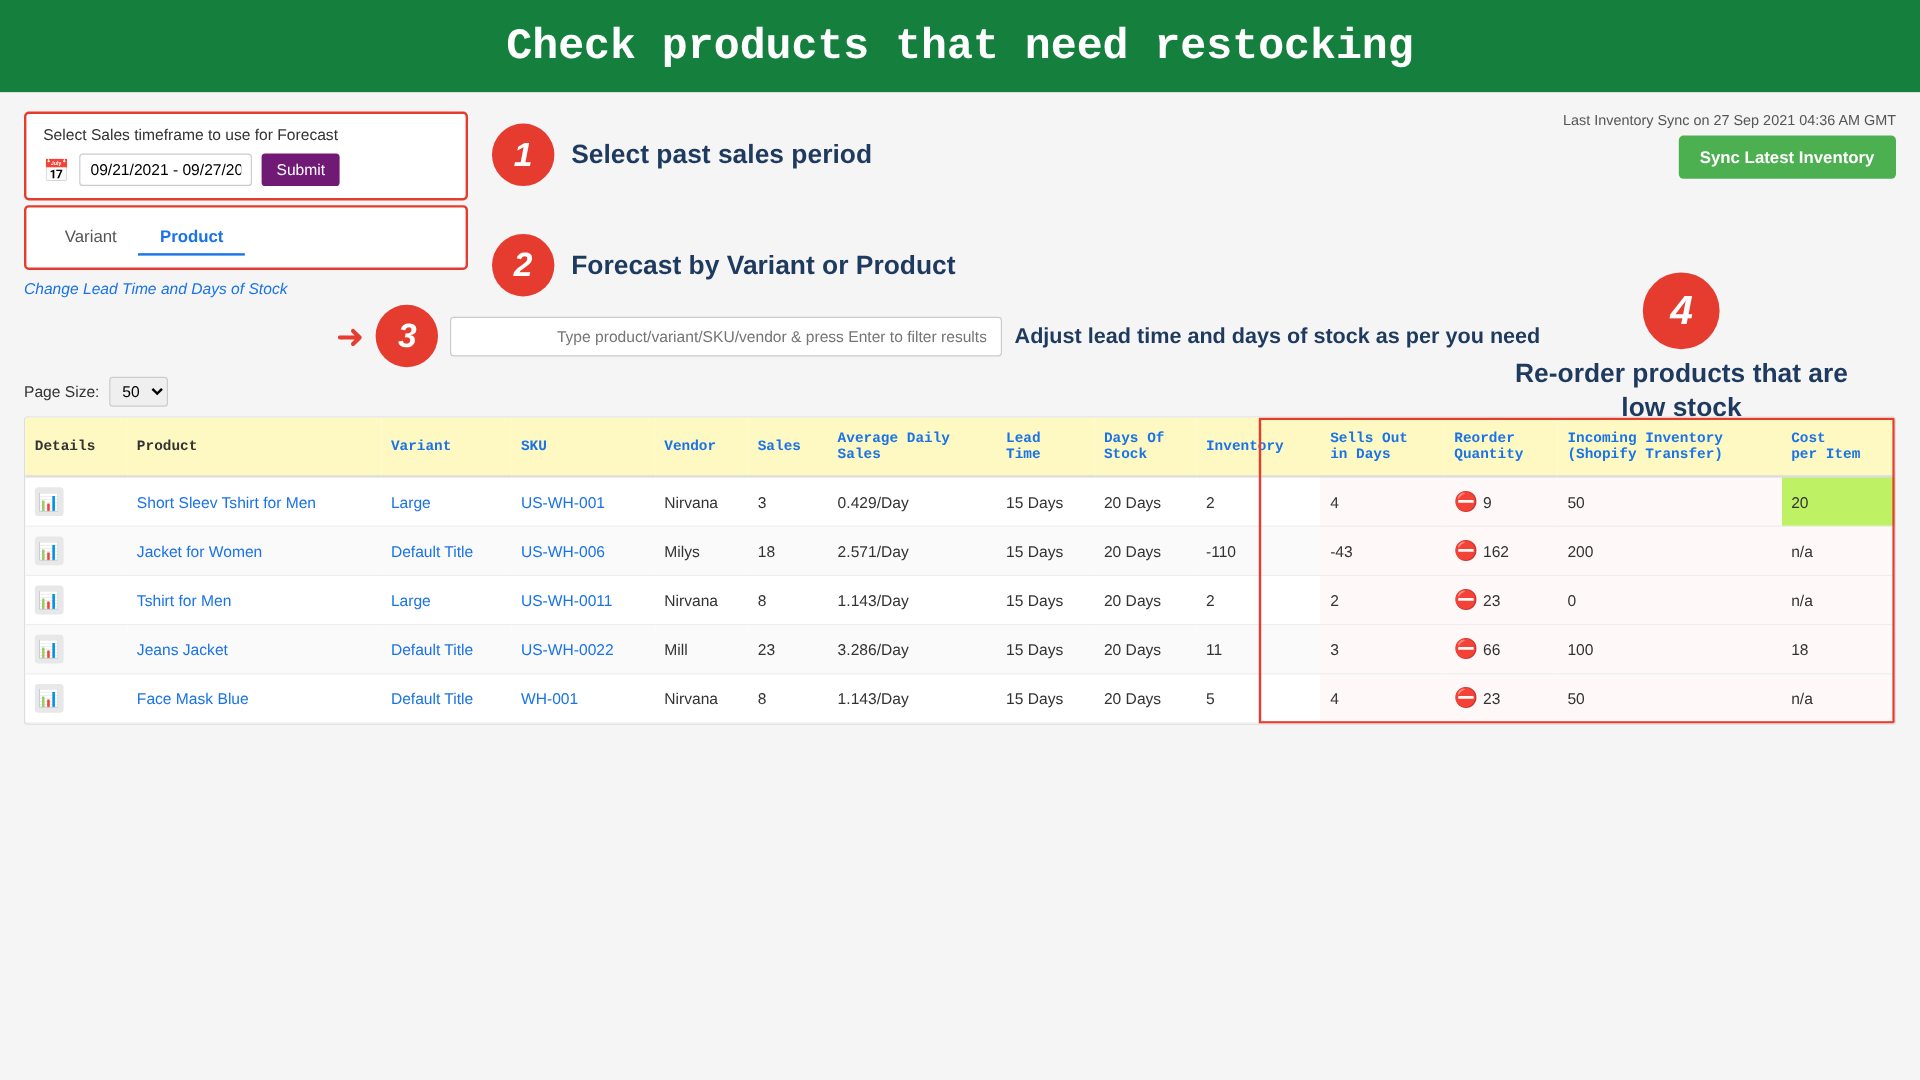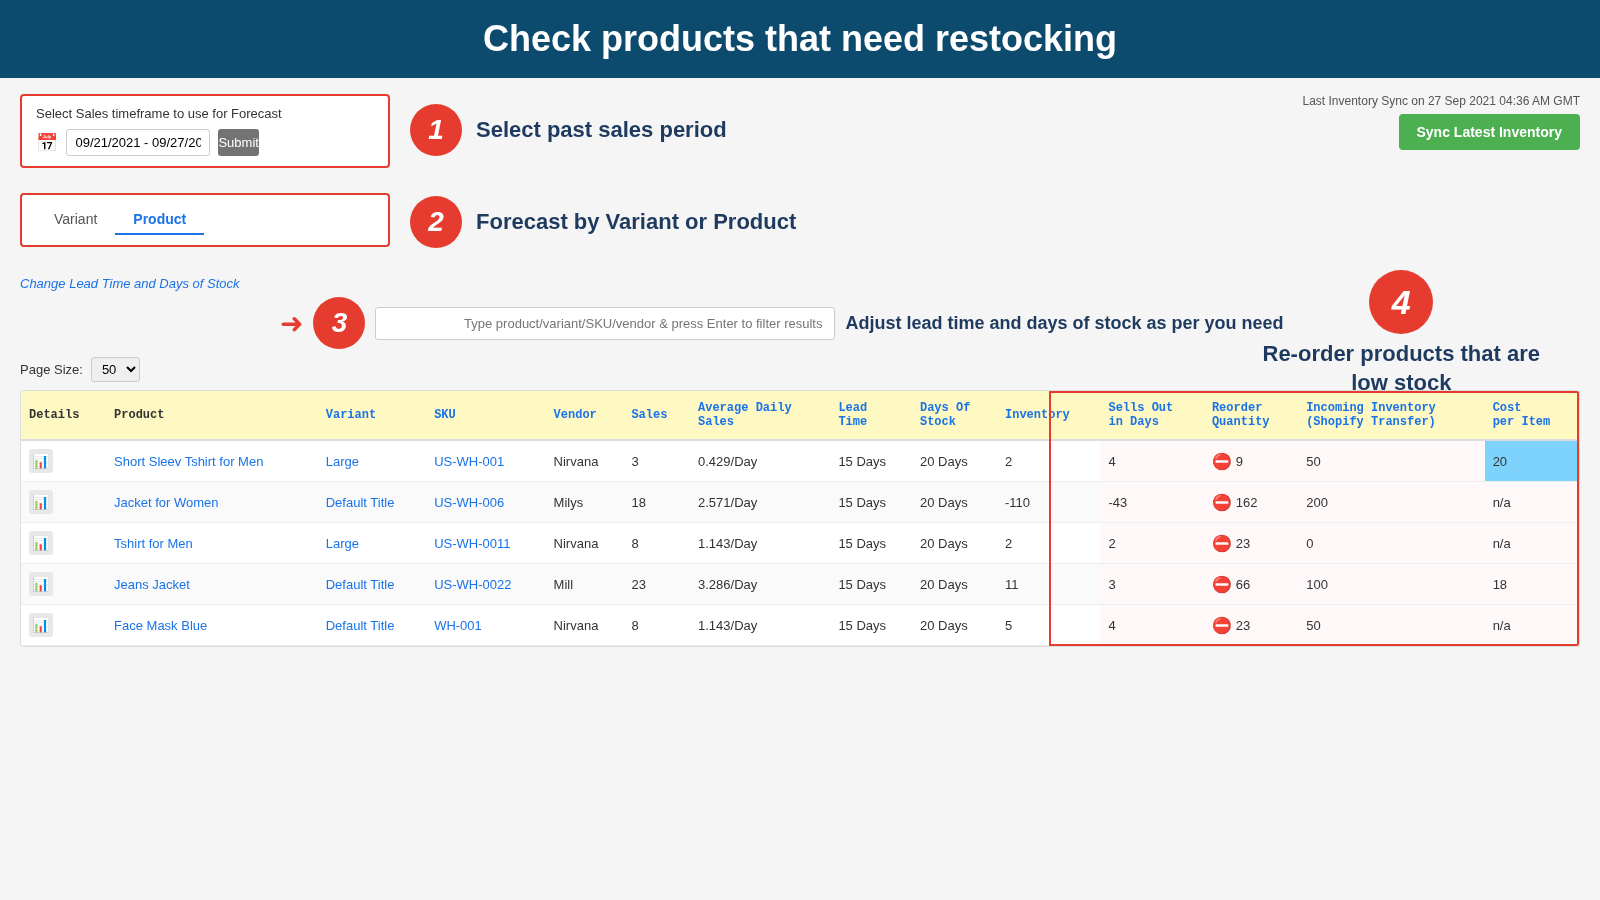--- a/index.html
+++ b/index.html
@@ -1,39 +1,40 @@
 <!DOCTYPE html>
 <html><head>
   <meta charset="utf-8">
   <style>
     * { box-sizing: border-box; margin: 0; padding: 0; }
     body { font-family: Arial, sans-serif; background: #f5f5f5; width: 1600px; min-height: 900px; overflow-x: hidden; }
 
     
     .header {
-      background: #0c4a6e;
+      background: #15803d;
       color: white;
       text-align: center;
       padding: 18px 0;
       font-size: 36px;
       font-weight: 900;
+      font-family: Liberation Mono, monospace;
     }
 
     
     .main {
       background: #f5f5f5;
       padding: 16px 20px;
       position: relative;
     }
 
     
     .left-controls {
       display: flex;
       flex-direction: column;
-      gap: 25px;
+      gap: 4px;
       min-width: 370px;
     }
 
     .timeframe-box {
       border: 2.5px solid #e63c2f;
       border-radius: 4px;
       padding: 10px 14px;
       background: white;
       display: flex;
       flex-direction: column;
@@ -58,25 +59,25 @@
 
     .timeframe-input {
       border: 1px solid #ccc;
       border-radius: 3px;
       padding: 5px 8px;
       font-size: 13px;
       width: 144px;
     }
 
     .submit-btn {
-      background: #737373;
+      background: #701a75;
       color: white;
       border: none;
       border-radius: 3px;
-      padding: 6px 0;
+      padding: 6px 12px;
       font-size: 13px;
       cursor: pointer;
     }
 
     .variant-product-box {
       border: 2.5px solid #e63c2f;
       border-radius: 4px;
       padding: 10px 14px;
       background: white;
       display: flex;
@@ -452,21 +453,21 @@
       <td><a class="sku-link" href="#">US-WH-001</a></td>
       <td>Nirvana</td>
       <td>3</td>
       <td>0.429/Day</td>
       <td>15 Days</td>
       <td>20 Days</td>
       <td>2</td>
       <td style="background:#fff8f8;">4</td>
       <td style="background:#fff8f8;"><span class="reorder-badge"><span class="error-icon">⛔</span>9</span></td>
       <td style="background:#fff8f8;">50</td>
-      <td style="background:#7dd3fc;">20</td>
+      <td style="background:#bef264;">20</td>
     </tr>
             <tr>
       <td><span class="chart-icon">📊</span></td>
       <td><a class="product-link" href="#">Jacket for Women</a></td>
       <td><a class="product-link" href="#">Default Title</a></td>
       <td><a class="sku-link" href="#">US-WH-006</a></td>
       <td>Milys</td>
       <td>18</td>
       <td>2.571/Day</td>
       <td>15 Days</td>

